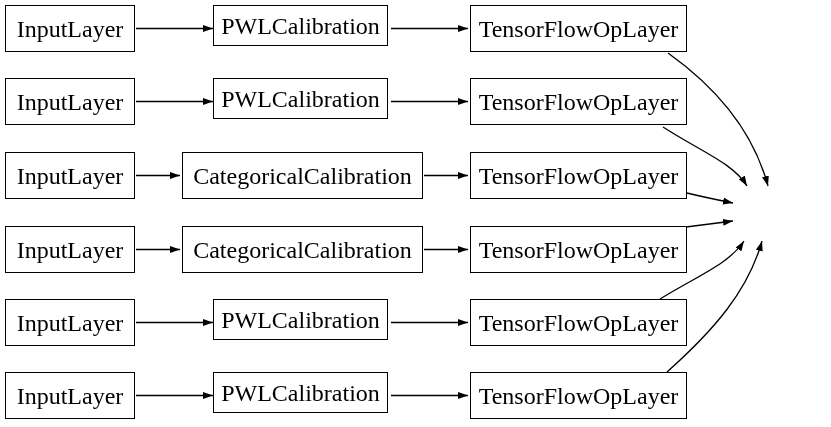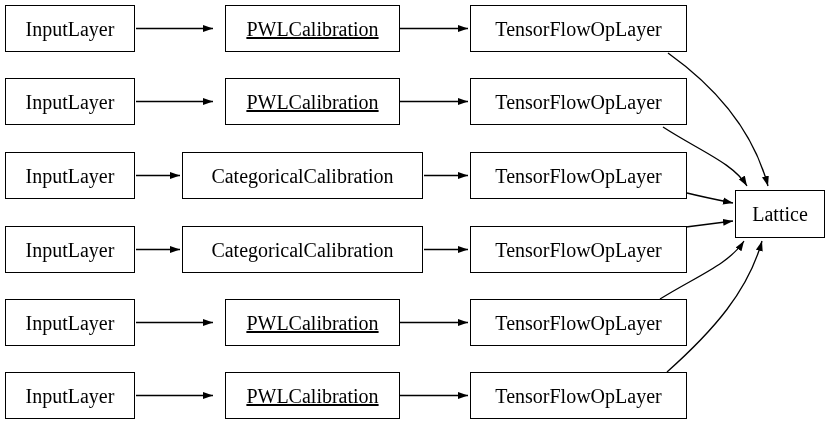--- a/index.html
+++ b/index.html
@@ -19,28 +19,28 @@
     width: 831px; height: 427px;
   }
   .node {
     position: absolute;
     box-sizing: border-box;
     background: #ffffff;
     border: 1.5px solid #000000;
     display: flex;
     align-items: center;
     justify-content: center;
-    font-size: 20px;
+    font-size: 24px;
     color: #000000;
     white-space: nowrap;
     line-height: 1;
   }
   
   .col-input { left: 5px;   width: 130px; height: 47px; }
-  .col-pwl   { left: 225px; width: 175px; height: 47px; text-decoration: underline; }
+  .col-pwl   { left: 213px; width: 175px; height: 41px; }
   .col-cat   { left: 182px; width: 241px; height: 47px; align-items: center; }
   .col-op    { left: 470px; width: 217px; height: 47px; justify-content: center; }
   .col-out   { left: 735px; top: 190px; width: 90px; height: 48px; }
   
   .row1 { top: 5px; }
   .row2 { top: 78px; }
   .row3 { top: 152px; }
   .row4 { top: 226px; }
   .row5 { top: 299px; }
   .row6 { top: 372px; }
@@ -136,17 +136,14 @@
   <div class="node col-input row6">
     <span>InputLayer</span>
   </div>
   <div class="node col-pwl row6">
     <span>PWLCalibration</span>
   </div>
   <div class="node col-op row6">
     <span>TensorFlowOpLayer</span>
   </div>
 
-  <div class="node col-out">
-    <span>Lattice</span>
-  </div>
 
 </div>
 
 </body></html>

